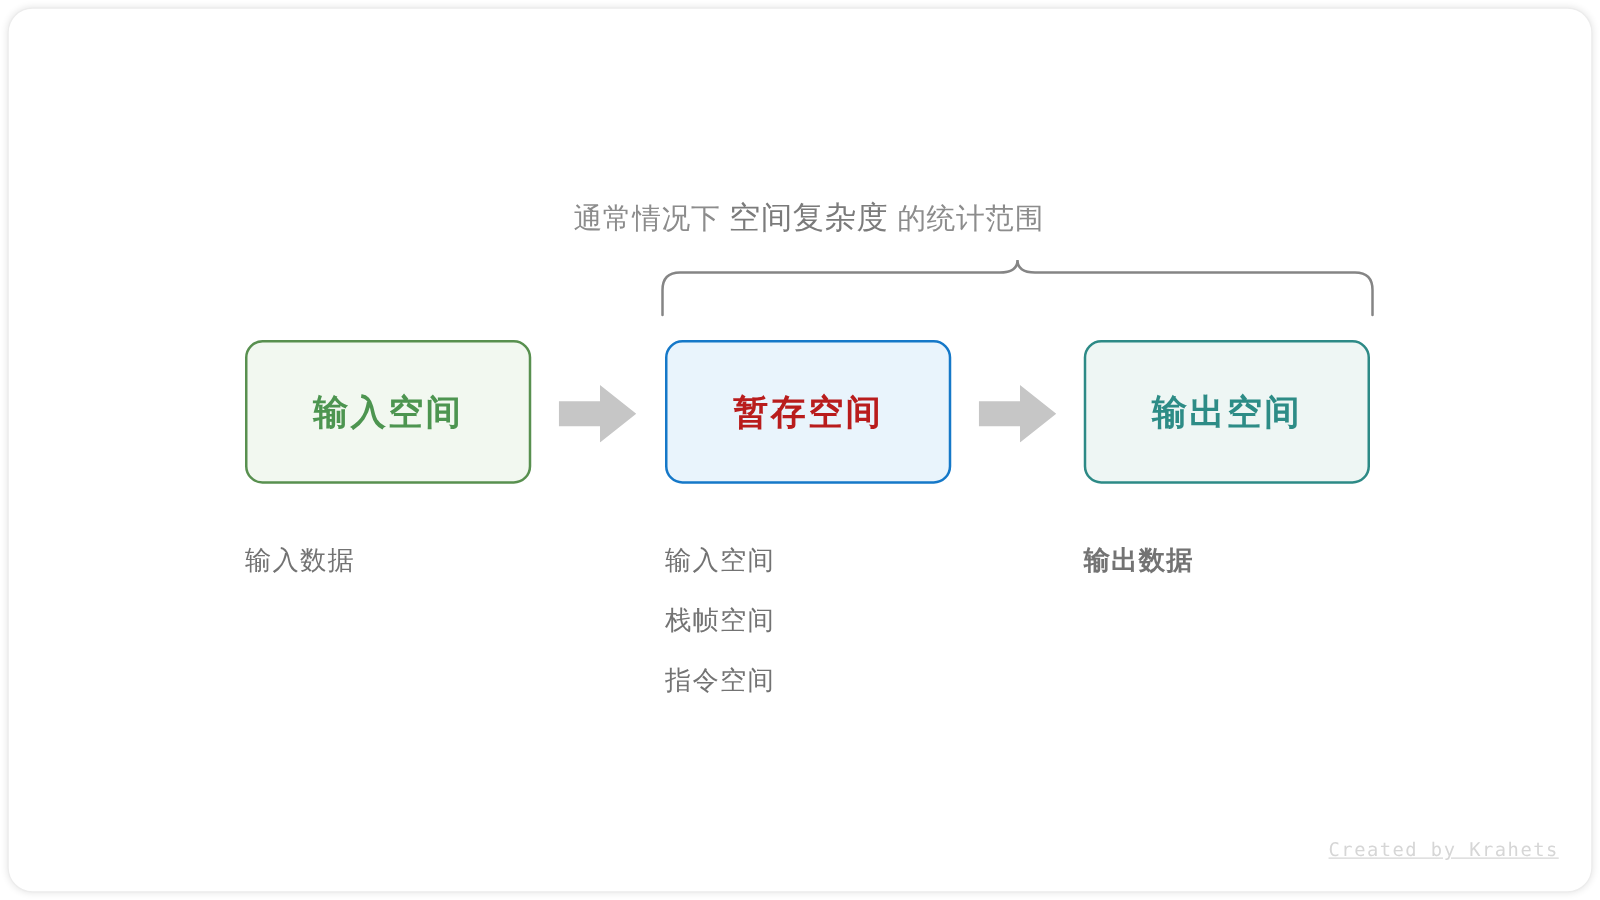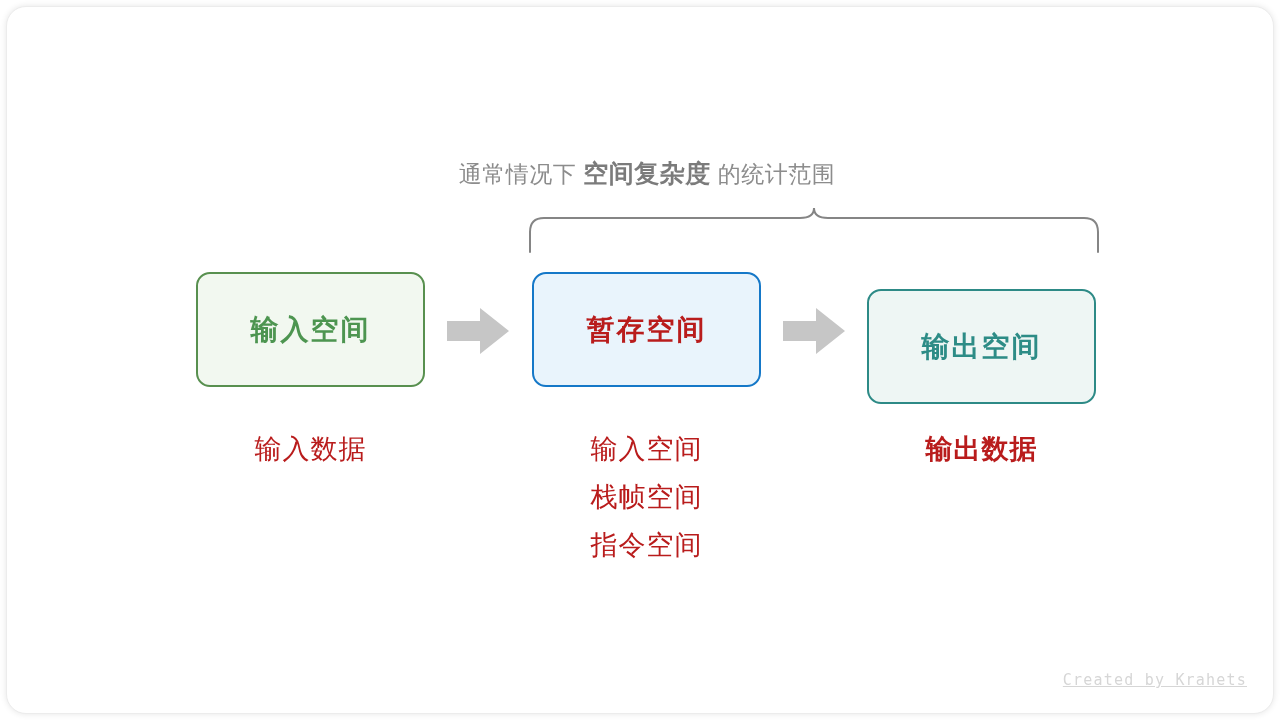--- a/index.html
+++ b/index.html
@@ -39,21 +39,21 @@
     left: 0;
     top: 150px;
     width: 1280px;
     text-align: center;
     white-space: nowrap;
     color: #8c8c8c;
     font-size: 23px;
     letter-spacing: 0.5px;
   }
   .heading .strong {
-    font-weight: bold;
+    font-weight: normal;
     color: #7b7b7b;
     font-size: 25px;
     padding: 0 7px;
   }
 
   
   .brace-wrap {
     position: absolute;
     left: 515px;
     top: 195px;
@@ -87,40 +87,39 @@
     left: 525px;
     border: 2.5px solid #1578c8;
     background: #e9f4fc;
     color: #b91c1c;
   }
   #box-output {
     left: 860px;
     border: 2px solid #2d8a86;
     background: #eef6f4;
     color: #2d8c86;
-    margin-top: 17px;
   }
 
   
   .arrow {
     position: absolute;
     top: 301px;
     width: 62px;
     height: 46px;
   }
   #arrow-1 { left: 440px; }
   #arrow-2 { left: 776px; }
 
   
   .caption-col {
     position: absolute;
     width: 229px;
-    text-align: center;
-    color: #b91c1c;
-    font-size: 27px;
+    text-align: left;
+    color: #737373;
+    font-size: 21px;
     letter-spacing: 1px;
   }
   .caption-col .line {
     line-height: 48px;
   }
   #caption-input  { left: 189px; top: 418px; }
   #caption-temp   { left: 525px; top: 418px; }
   #caption-output { left: 860px; top: 418px; font-weight: bold; }
 
   

